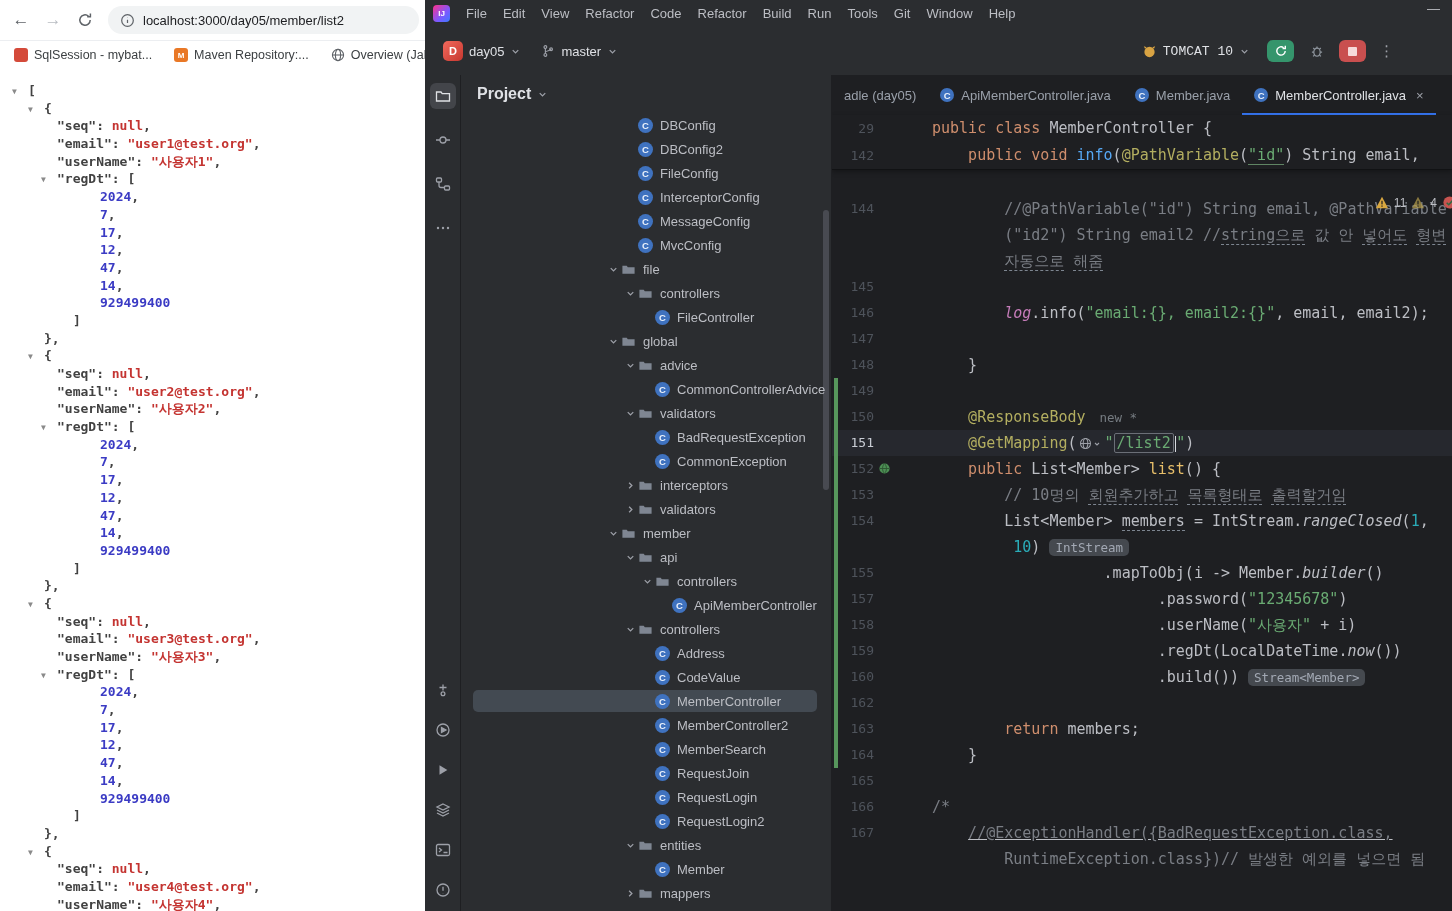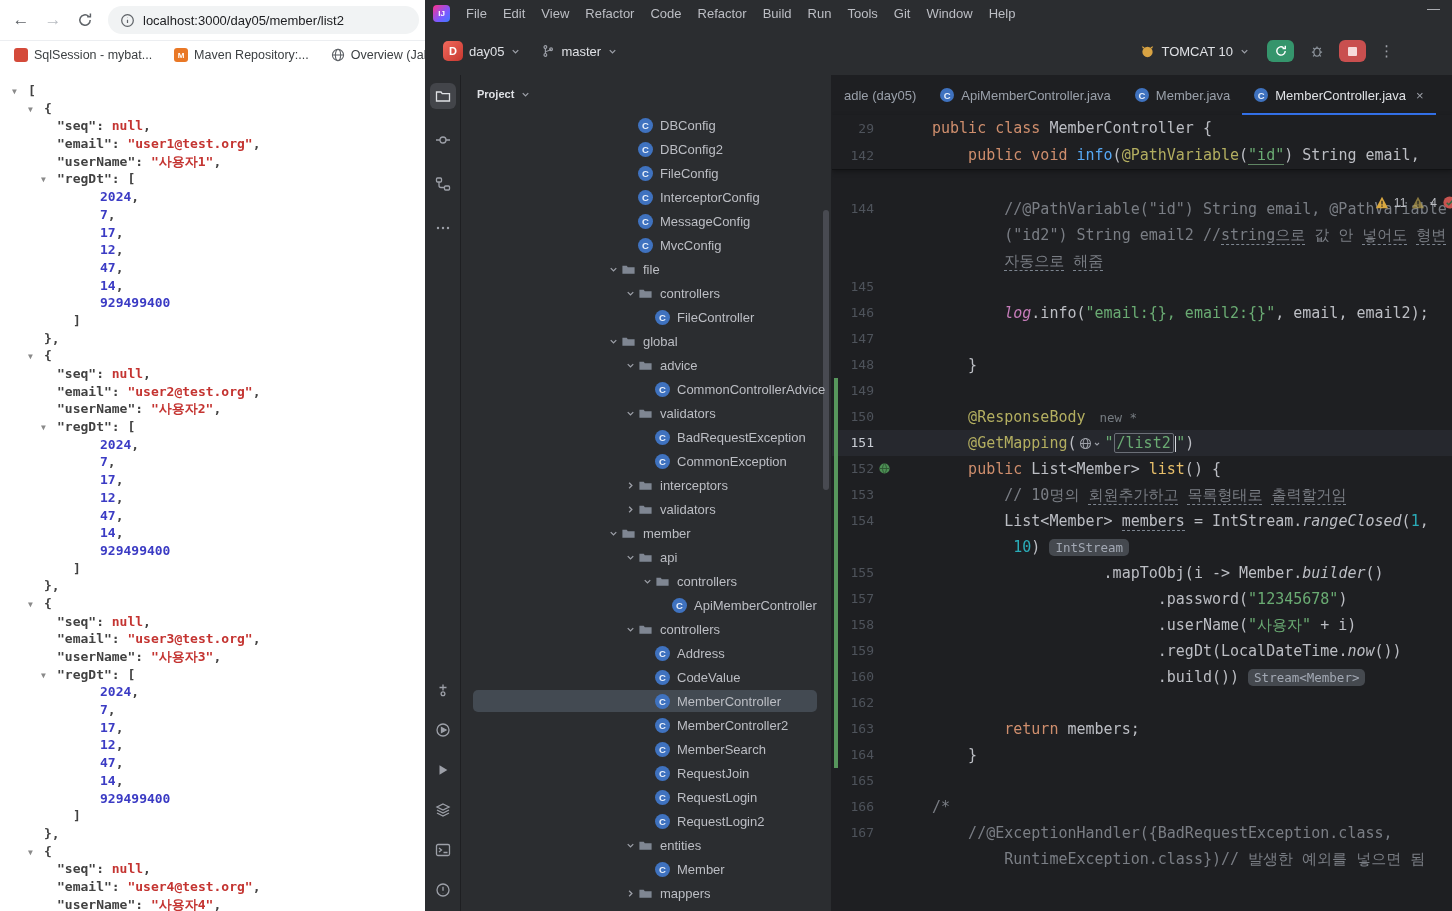--- a/index.html
+++ b/index.html
@@ -25,36 +25,36 @@
   .ide{position:absolute;left:425px;top:0;width:1027px;height:911px;background:#2b2d30;display:flex;flex-direction:column;color:#bcbec4;}
   .titlebar{height:27px;flex:none;display:flex;align-items:center;background:#2b2d30;padding-left:8px;font-size:13px;position:relative;}
   .logo{width:17px;height:17px;border-radius:4px;background:linear-gradient(135deg,#ff318c,#7c59ff 60%,#3a7bff);display:flex;align-items:center;justify-content:center;font-size:8px;font-weight:700;color:#fff;margin-right:8px;flex:none;}
   .menu-item{padding:3px 8px;border-radius:4px;color:#bcbec4;}
   .win-min{position:absolute;right:12px;top:1px;color:#bcbec4;font-size:13px;}
 
   .toolbar{height:48px;flex:none;display:flex;align-items:center;background:#2b2d30;padding:0 10px;gap:4px;}
   .widget{display:flex;align-items:center;gap:6px;padding:5px 8px;border-radius:6px;color:#dfe1e5;font-size:13px;}
   .dbadge{width:20px;height:20px;border-radius:5px;background:linear-gradient(135deg,#f2695c,#c6372f);color:#fff;font-size:11px;font-weight:700;display:flex;align-items:center;justify-content:center;flex:none;}
   .chev-sm{display:flex;color:#9da0a8;}
-  .tb-right{margin-left:auto;display:flex;align-items:center;gap:9px;padding-right:44px;}
+  .tb-right{margin-left:auto;display:flex;align-items:center;gap:9px;padding-right:44px;font-family:Liberation Mono, monospace;}
   .run-btn{width:27px;height:22px;border-radius:6px;display:flex;align-items:center;justify-content:center;}
   .btn-rerun{background:#35956c;}
   .btn-stop{background:#c94f4f;}
   .stop-glyph{width:9px;height:9px;background:#f6dada;border-radius:1px;}
   .more-v{color:#9da0a8;font-size:15px;padding:0 4px;}
 
   .ide-body{flex:1;display:flex;overflow:hidden;}
   .activity{width:35px;flex:none;background:#2b2d30;border-right:1px solid #1e1f22;display:flex;flex-direction:column;align-items:center;padding:8px 0;gap:18px;}
   .act-btn{width:26px;height:26px;border-radius:6px;display:flex;align-items:center;justify-content:center;color:#9da0a8;flex:none;}
   .act-btn.active{background:#43454a;color:#dfe1e5;}
   .act-spacer{flex:1;}
   .act-bottom{display:flex;flex-direction:column;gap:14px;align-items:center;}
 
   .proj{width:370px;flex:none;background:#2b2d30;border-right:1px solid #1e1f22;position:relative;overflow:hidden;}
-  .proj-header{height:38px;display:flex;align-items:center;padding-left:16px;gap:6px;color:#dfe1e5;font-size:11px;font-weight:700;}
+  .proj-header{height:38px;display:flex;align-items:center;padding-left:16px;gap:6px;color:#dfe1e5;font-size:16px;font-weight:700;}
   .trow{height:24px;display:flex;align-items:center;font-size:13px;color:#bcbec4;position:relative;white-space:nowrap;}
   .trow > *{position:relative;z-index:1;}
   .trow.sel::before{content:'';position:absolute;left:12px;right:14px;top:1px;bottom:1px;background:#434a52;border-radius:5px;z-index:0;}
   .tchev{width:16px;display:flex;justify-content:center;color:#9da0a8;flex:none;}
   .tspace{width:16px;flex:none;}
   .cicon{width:15px;height:15px;border-radius:50%;background:#3f72bf;color:#eaf1fb;font-size:9.5px;font-weight:700;display:flex;align-items:center;justify-content:center;margin-right:7px;flex:none;}
   .ficon{display:flex;margin-right:7px;flex:none;}
   .proj-scroll{position:absolute;right:2px;top:135px;width:6px;height:280px;border-radius:3px;background:#4d5057;opacity:.85;}
 
   .editor{flex:1;background:#1e1f22;display:flex;flex-direction:column;position:relative;overflow:hidden;}
@@ -726,21 +726,21 @@
             <div class="crow"><div class="gut"><span class="chg"></span><span class="lno">155</span></div><div class="ct" style="padding-left: 19ch;"><span class="tk-def">.mapToObj(i -&gt; Member.</span><span class="tk-it">builder</span><span class="tk-def">()</span></div></div>
             <div class="crow"><div class="gut"><span class="chg"></span><span class="lno">157</span></div><div class="ct" style="padding-left: 25ch;"><span class="tk-def">.password(</span><span class="tk-str">"12345678"</span><span class="tk-def">)</span></div></div>
             <div class="crow"><div class="gut"><span class="chg"></span><span class="lno">158</span></div><div class="ct" style="padding-left: 25ch;"><span class="tk-def">.userName(</span><span class="tk-str">"사용자"</span><span class="tk-def"> + i)</span></div></div>
             <div class="crow"><div class="gut"><span class="chg"></span><span class="lno">159</span></div><div class="ct" style="padding-left: 25ch;"><span class="tk-def">.regDt(LocalDateTime.</span><span class="tk-it">now</span><span class="tk-def">())</span></div></div>
             <div class="crow"><div class="gut"><span class="chg"></span><span class="lno">160</span></div><div class="ct" style="padding-left: 25ch;"><span class="tk-def">.build()) </span><span class="chip">Stream&lt;Member&gt;</span></div></div>
             <div class="crow"><div class="gut"><span class="chg"></span><span class="lno">162</span></div><div class="ct" style="padding-left: 0ch;"></div></div>
             <div class="crow"><div class="gut"><span class="chg"></span><span class="lno">163</span></div><div class="ct" style="padding-left: 8ch;"><span class="tk-kw">return</span><span class="tk-def"> members;</span></div></div>
             <div class="crow"><div class="gut"><span class="chg"></span><span class="lno">164</span></div><div class="ct" style="padding-left: 4ch;"><span class="tk-def">}</span></div></div>
             <div class="crow"><div class="gut"><span class="lno">165</span></div><div class="ct" style="padding-left: 0ch;"></div></div>
             <div class="crow"><div class="gut"><span class="lno">166</span></div><div class="ct" style="padding-left: 0ch;"><span class="tk-cmt">/*</span></div></div>
-            <div class="crow"><div class="gut"><span class="lno">167</span></div><div class="ct" style="padding-left: 4ch;"><span class="tk-cmt">//@ExceptionHandler({BadRequestException.class,</span></div></div>
+            <div class="crow"><div class="gut"><span class="lno">167</span></div><div class="ct" style="padding-left: 4ch; text-decoration: underline;"><span class="tk-cmt">//@ExceptionHandler({BadRequestException.class,</span></div></div>
             <div class="crow"><div class="gut"><span class="lno"></span></div><div class="ct" style="padding-left: 8ch;"><span class="tk-cmt">RuntimeException.class})// 발생한 예외를 넣으면 됨</span></div></div>
           </div>
 
         <div class="inspections">
           <span class="icn">
               <svg width="14" height="13" viewBox="0 0 16 15">
                 <path d="M8 1 15 14H1z" fill="#d9a740"></path>
                 <rect x="7.3" y="5.5" width="1.4" height="4.2" fill="#1e1f22"></rect>
                 <rect x="7.3" y="10.9" width="1.4" height="1.5" fill="#1e1f22"></rect>
               </svg>

